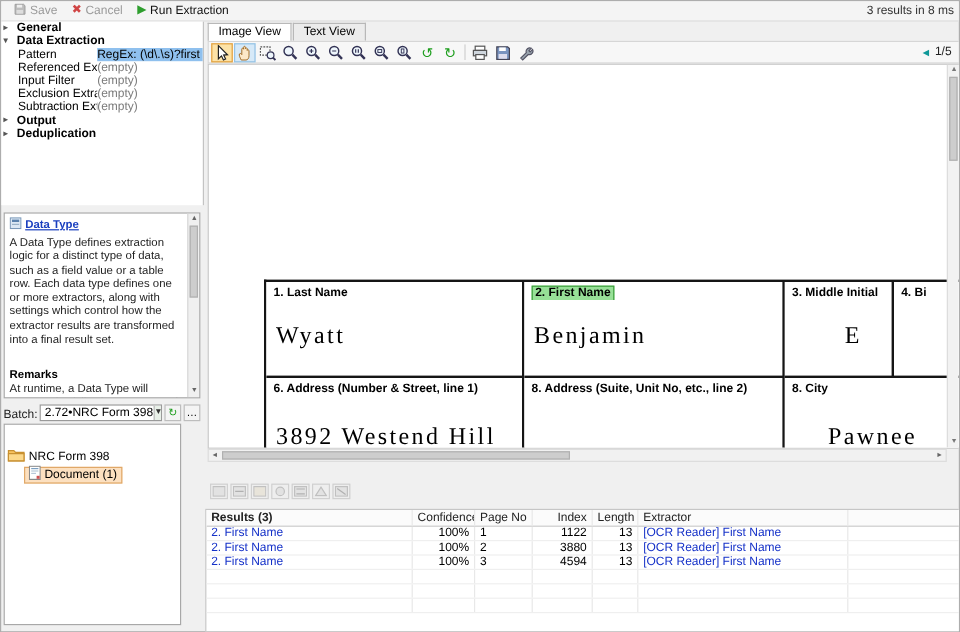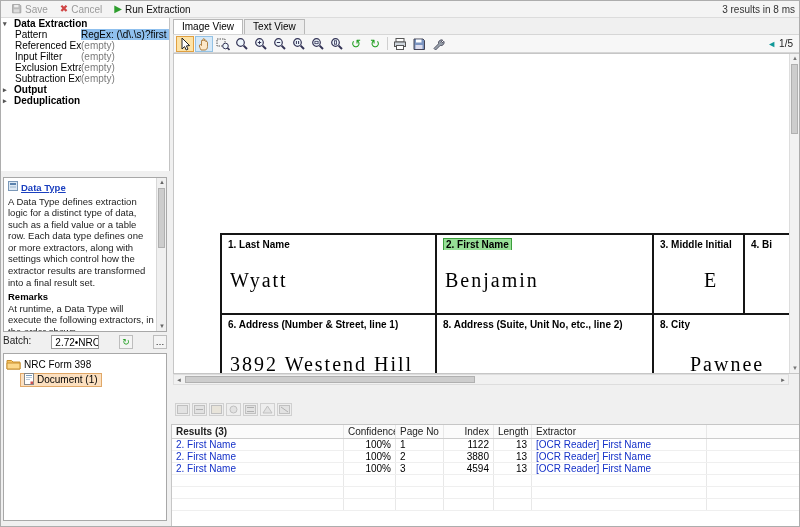--- a/index.html
+++ b/index.html
@@ -20,33 +20,33 @@
   .pgroup{font-weight:bold;padding-left:2px;gap:3px}
   .chev{font-size:7px;color:#555;width:8px;display:inline-block}
   .plabel{width:80px;padding-left:14px;overflow:hidden}
   .pvalue{flex:1;color:#7b7b7b;overflow:hidden}
   .pvalue.sel{background:#8fc0ee;color:#000}
 
   .helpbox{position:absolute;left:2px;top:176px;width:164px;height:155px;background:#fff;border:1px solid #a8a8a8;padding:3px 12px 2px 4px;font-size:9.5px;line-height:1.22;overflow:hidden}
   .helptitle{display:flex;align-items:center;gap:3px;margin-bottom:2px}
   .helplink{color:#1a3fbf;text-decoration:underline;font-weight:bold;cursor:pointer}
   .helptxt{color:#222}
-  .remarks{font-weight:bold;margin-top:3px}
+  .remarks{font-weight:bold;margin-top:18px}
   .hscrollv{position:absolute;right:0;top:0;width:10px;height:100%;background:#f0f0f0;border-left:1px solid #d8d8d8;font-size:6px;color:#666;text-align:center}
   .hscrollv .thumb{position:absolute;left:1px;top:10px;width:7px;height:60px;background:#cdcdcd;border:1px solid #b0b0b0}
   .sarr{position:absolute;left:0;width:10px;height:9px;line-height:9px}
 
-  .batchrow{position:absolute;left:2px;top:334px;width:164px;height:16px;display:flex;align-items:flex-start;gap:20px}
+  .batchrow{position:absolute;left:2px;top:334px;width:164px;height:16px;display:flex;align-items:flex-end;gap:2px}
   .batchlabel{color:#222}
   .combo{flex:1;height:14px;background:#fff;border:1px solid #9a9a9a;display:flex;align-items:center;padding-left:3px;overflow:hidden;white-space:nowrap}
   .comboarr{margin-left:auto;width:12px;height:12px;background:#e8f0e8;border-left:1px solid #bbb;font-size:7px;text-align:center;line-height:12px;color:#333}
   .minibtn{width:14px;height:14px;border:1px solid #bdbdbd;background:#f4f4f4;display:flex;align-items:center;justify-content:center;font-size:9px}
   .greenarr{color:#1e9e1e}
 
-  .tree{position:absolute;left:2px;top:352px;width:164px;height:168px;background:#fff;border:1px solid #a8a8a8;padding:3px 2px}
+  .tree{position:absolute;left:2px;top:352px;width:148px;height:168px;background:#fff;border:1px solid #a8a8a8;padding:19px 2px}
   .trow{display:flex;align-items:center;gap:3px;height:15px;white-space:nowrap}
   .trow.child{padding-left:14px}
   .tsel{display:flex;align-items:center;gap:3px;background:#fce0c0;border:1px solid #e0a868;padding:0 3px;height:14px}
 
   
   .tabs{position:absolute;left:172px;top:18px;height:15px;display:flex;gap:1px}
   .tab{padding:1px 8px 0 8px;border:1px solid #b8b8b8;border-bottom:none;background:#ececec;height:15px}
   .tab.active{background:#fff;position:relative;z-index:2}
 
   .vtoolbar{position:absolute;left:172px;top:33px;width:627px;height:19px;background:#f7f7f7;border:1px solid #d6d6d6;display:flex;align-items:center;gap:1px;padding:0 2px}
@@ -129,20 +129,24 @@
     </span>
     <span class="tb-item">
       <span class="glyph" style="color:#2e9e2e">▶</span>
       <span class="runlabel">Run Extraction</span>
     </span>
     <span class="topstatus">3 results in 8 ms</span>
   </div>
 
   <div class="propgrid">
     <div class="prow pgroup">
+      <span class="chev">▸</span>
+      <span>General</span>
+    </div>
+    <div class="prow pgroup">
       <span class="chev">▾</span>
       <span>Data Extraction</span>
     </div>
     <div class="prow">
       <span class="plabel">Pattern</span>
       <span class="pvalue sel">RegEx: (\d\.\s)?first</span>
     </div>
     <div class="prow">
       <span class="plabel">Referenced Extra</span>
       <span class="pvalue">(empty)</span>

